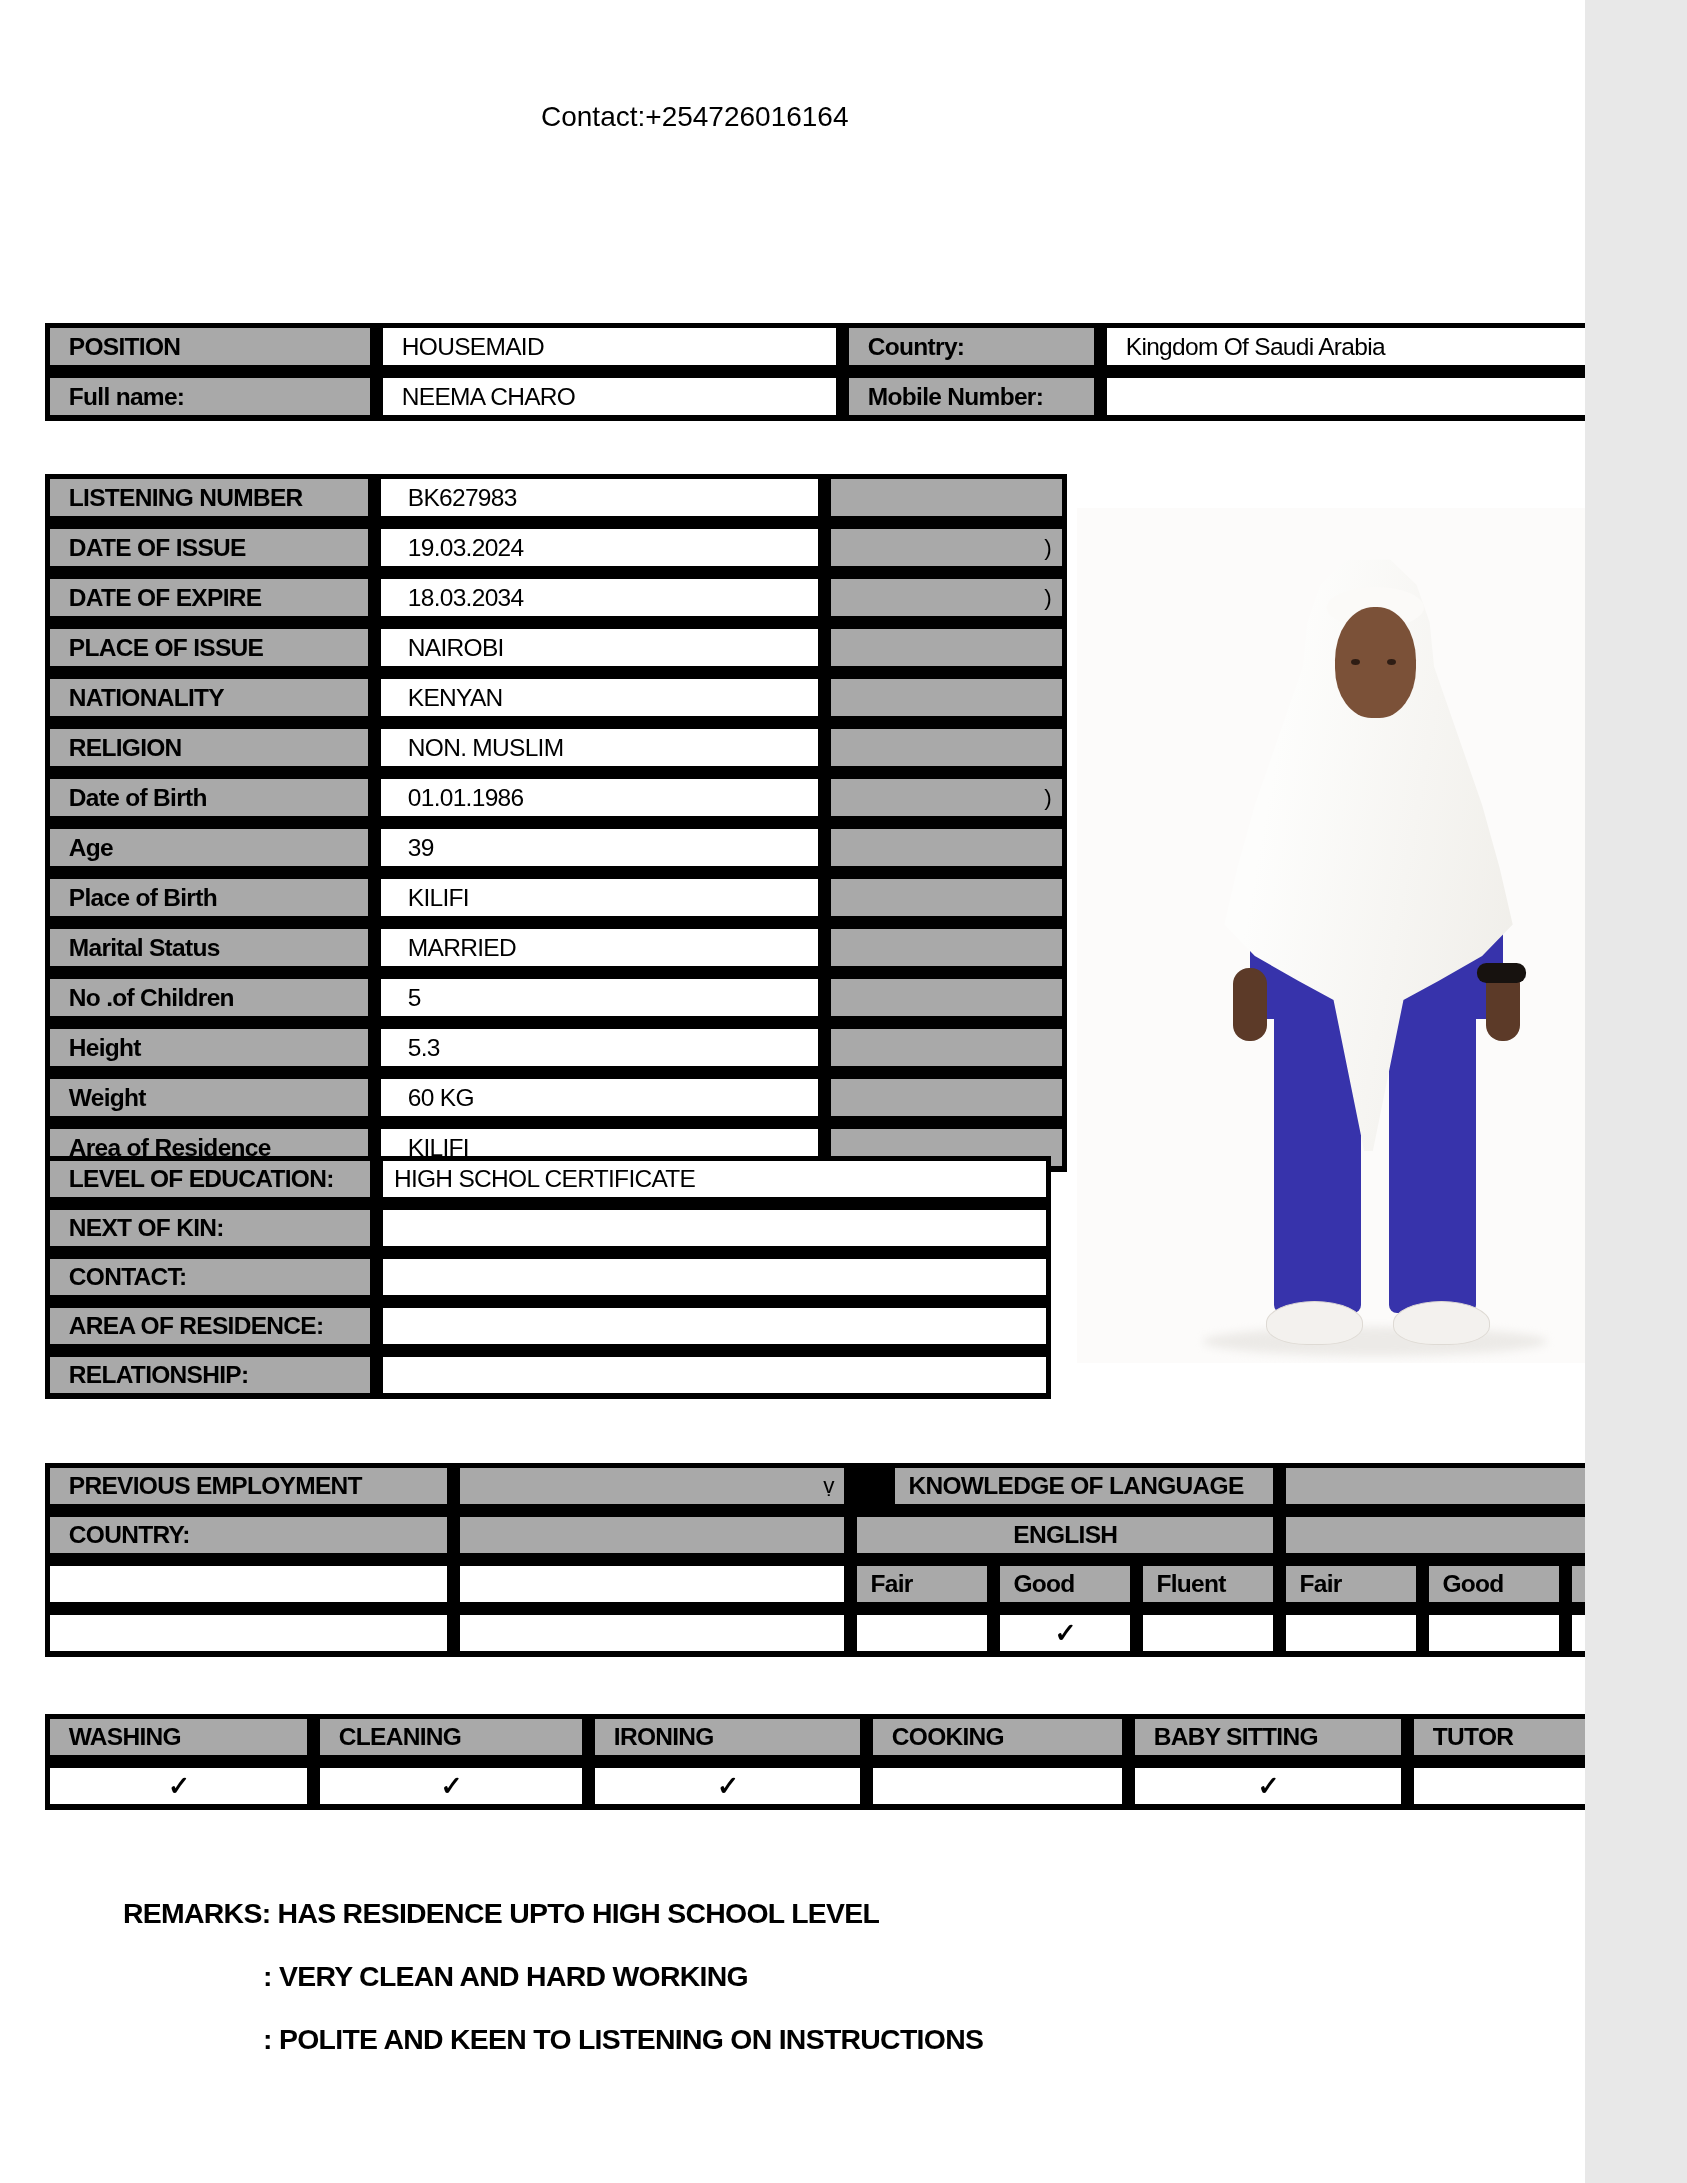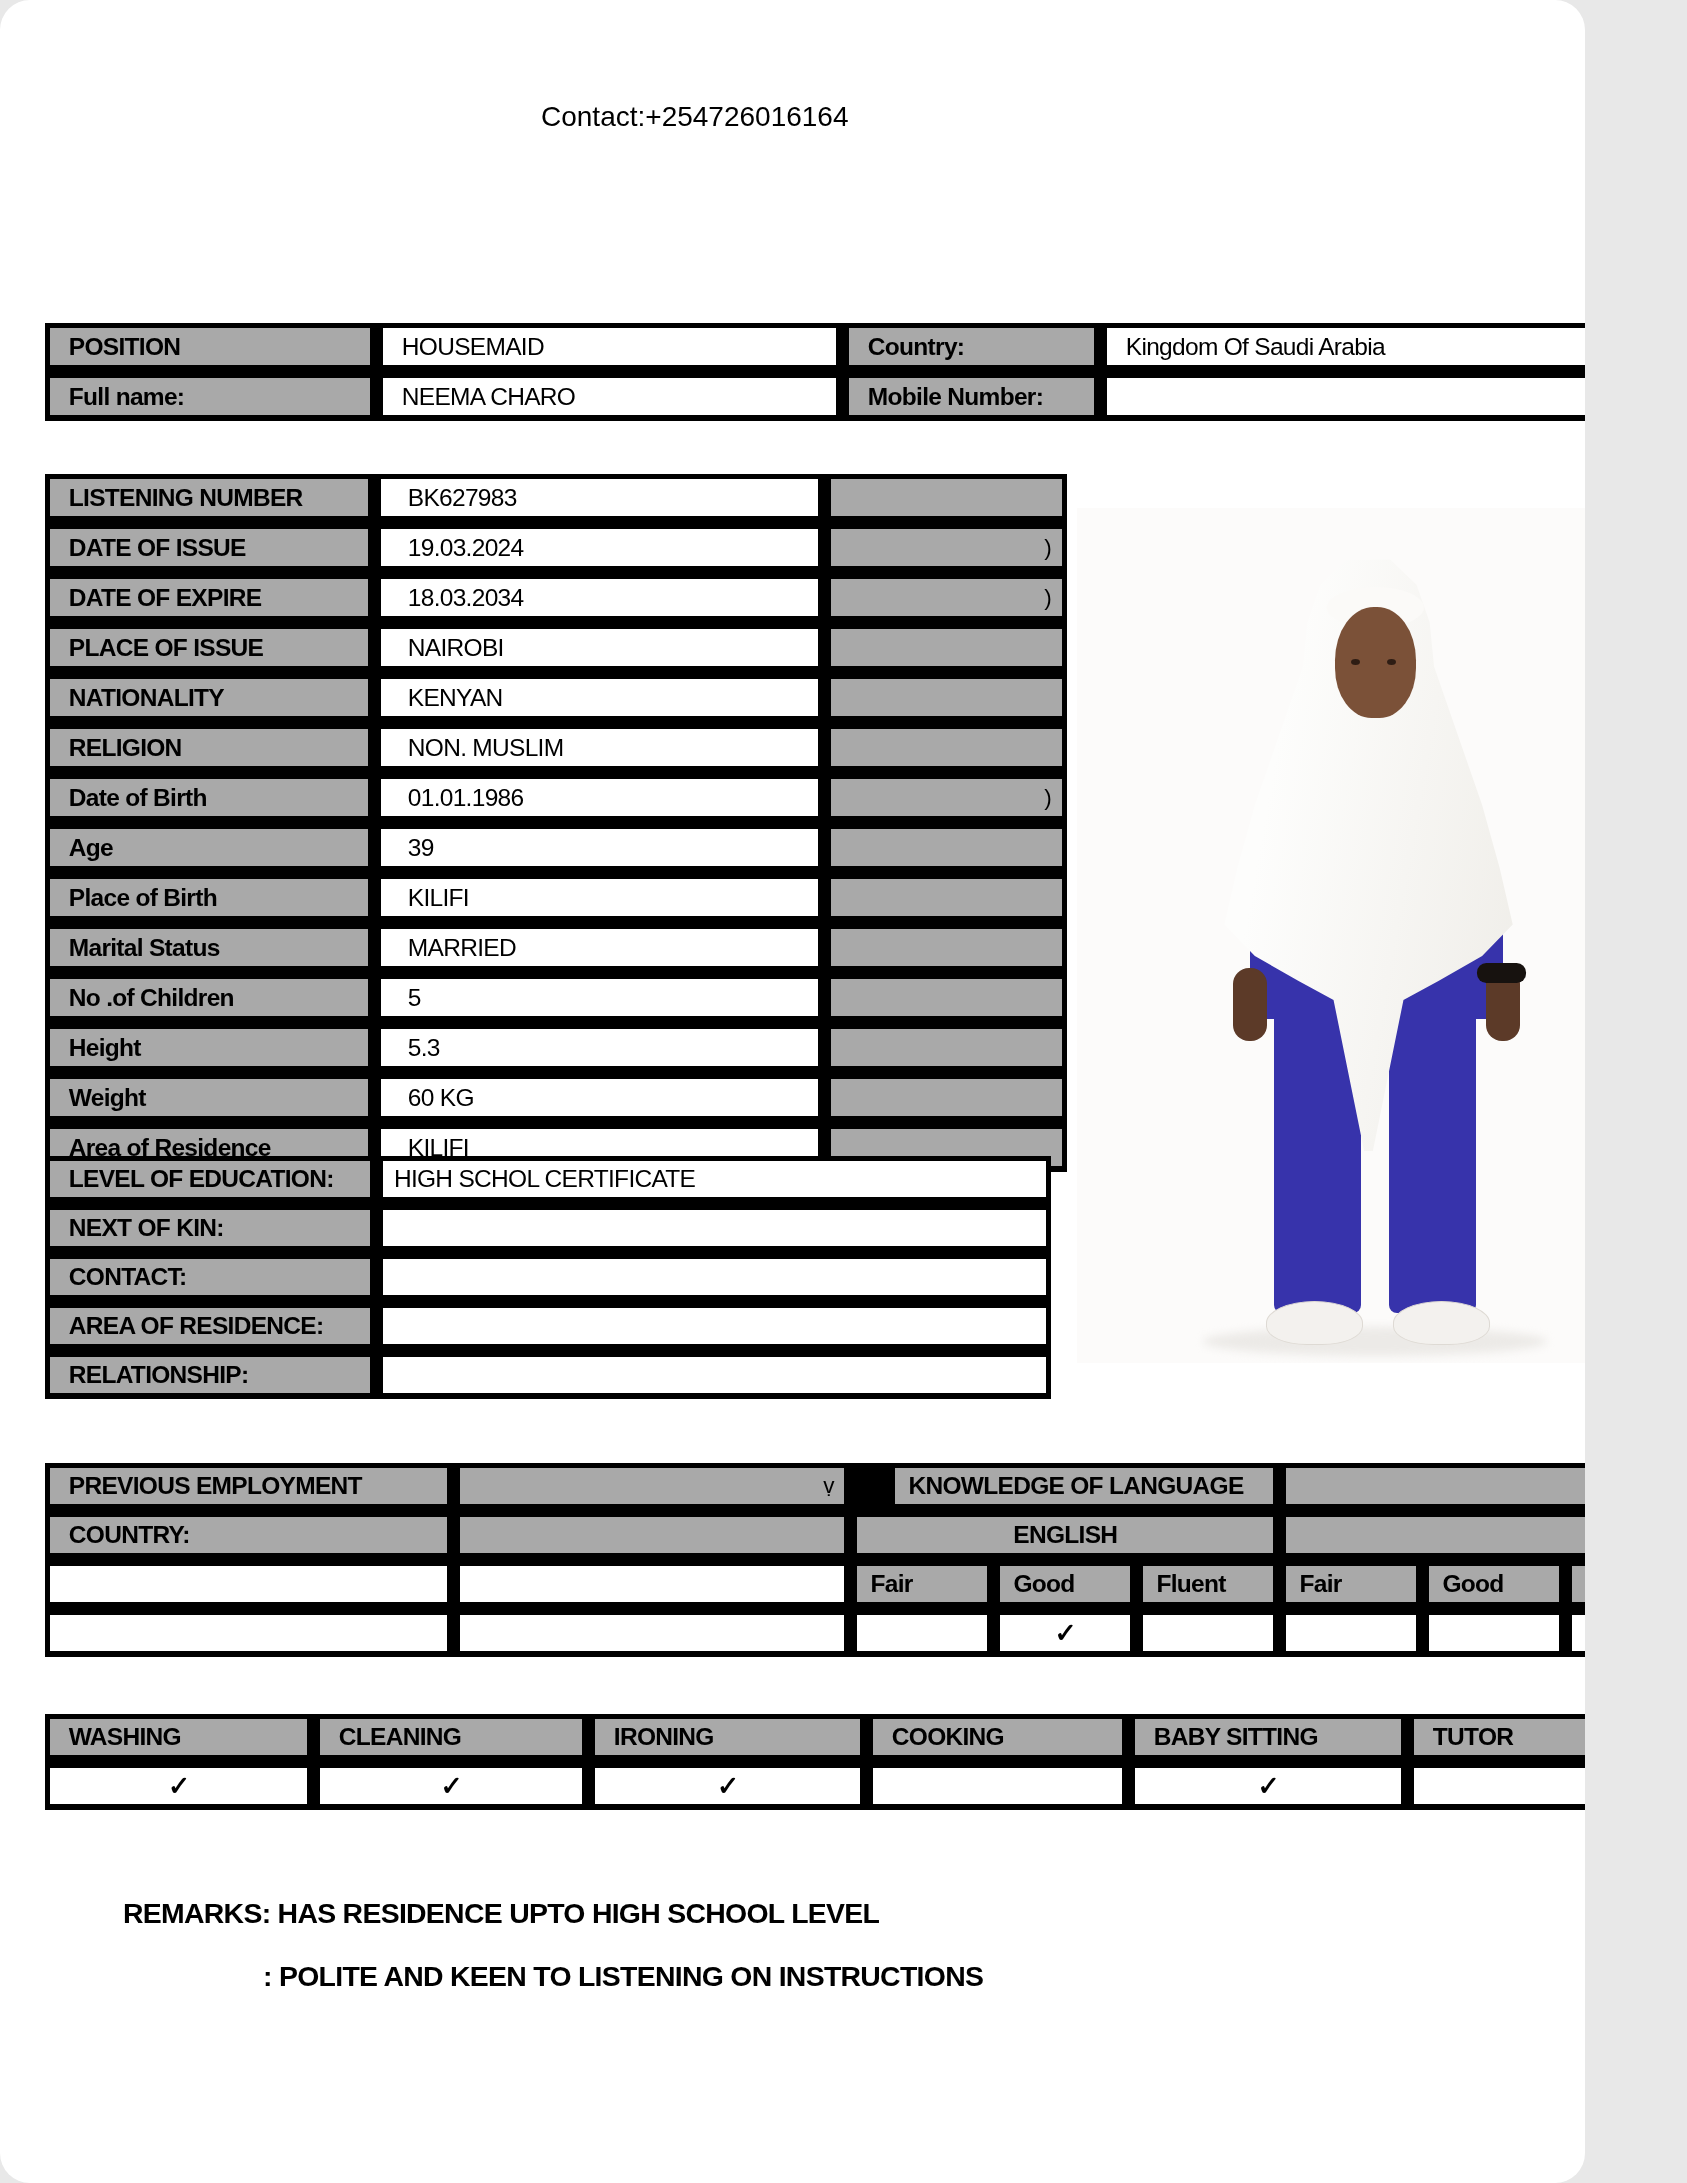--- a/index.html
+++ b/index.html
@@ -1,20 +1,20 @@
 <!DOCTYPE html>
 <html style="font-size:10.6px"><head>
 <meta charset="utf-8">
 <style>
   * { margin:0; padding:0; box-sizing:border-box; }
   html,body { background:#e8e8e8; }
   .sheet {
     position:relative; width:1585px; height:2183px; background:#ffffff;
     font-family:"Liberation Sans", sans-serif; color:#000;
-    overflow:hidden; letter-spacing:-0.7px;border-radius:30px;
+    overflow:hidden; letter-spacing:-0.7px;
   }
   .abs { position:absolute; }
   .grid { display:grid; background:#000; padding:5.3px; gap:13px; }
   .cell {
     background:#fff; display:flex; align-items:center;
     padding-left:18.5px; font-size:24.5px; white-space:nowrap; overflow:hidden;
   }
   .gray  { background:#a9a9a9; }
   .bold  { font-weight:bold; }
   .vpad  { padding-left:26.5px; }
@@ -190,17 +190,18 @@
     <div class="cell center check">✓</div>
     <div class="cell center check">✓</div>
     <div class="cell center check">✓</div>
     <div class="cell center check"></div>
     <div class="cell center check">✓</div>
     <div class="cell center check"></div>
   </div>
 
   <div class="abs" style="left:123px; top:1882px;">
     <div class="remarks-line">REMARKS: HAS RESIDENCE UPTO HIGH SCHOOL LEVEL</div>
+    <div class="remarks-line remarks-indent">: VERY CLEAN AND HARD WORKING</div>
     <div class="remarks-line remarks-indent">: POLITE AND KEEN TO LISTENING ON INSTRUCTIONS</div>
   </div>
 
 </div>
 
 
 </body></html>

